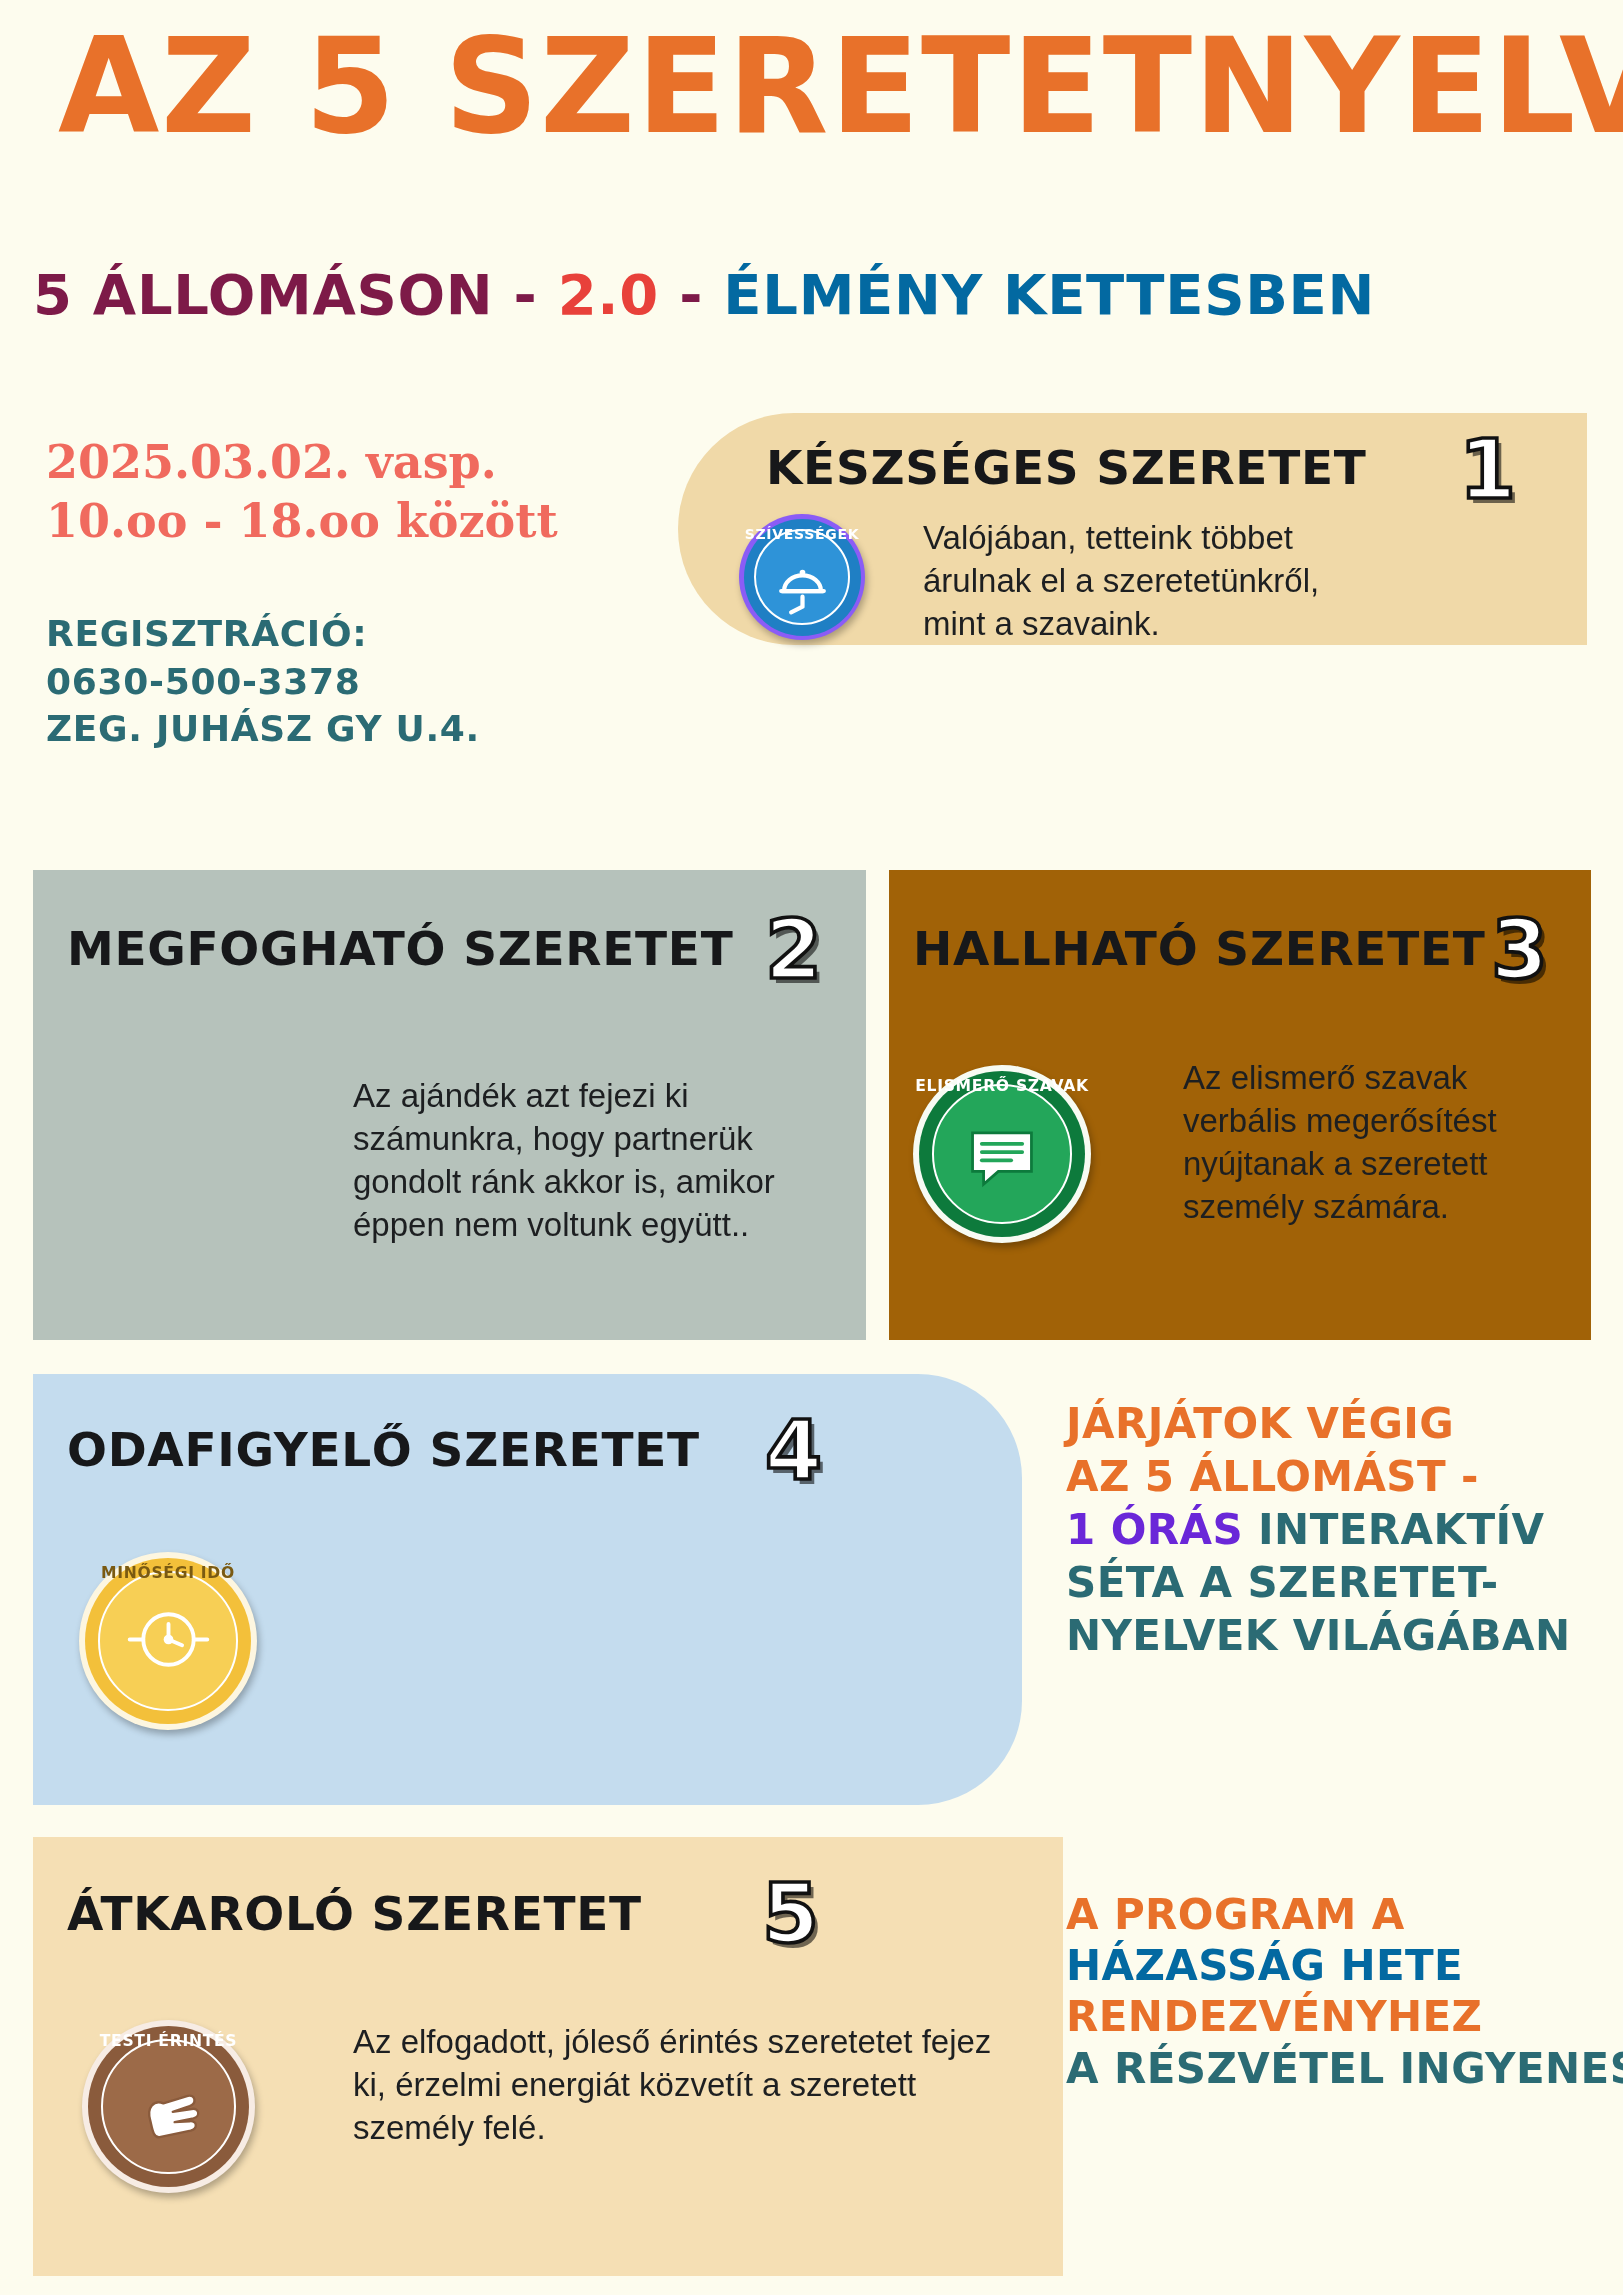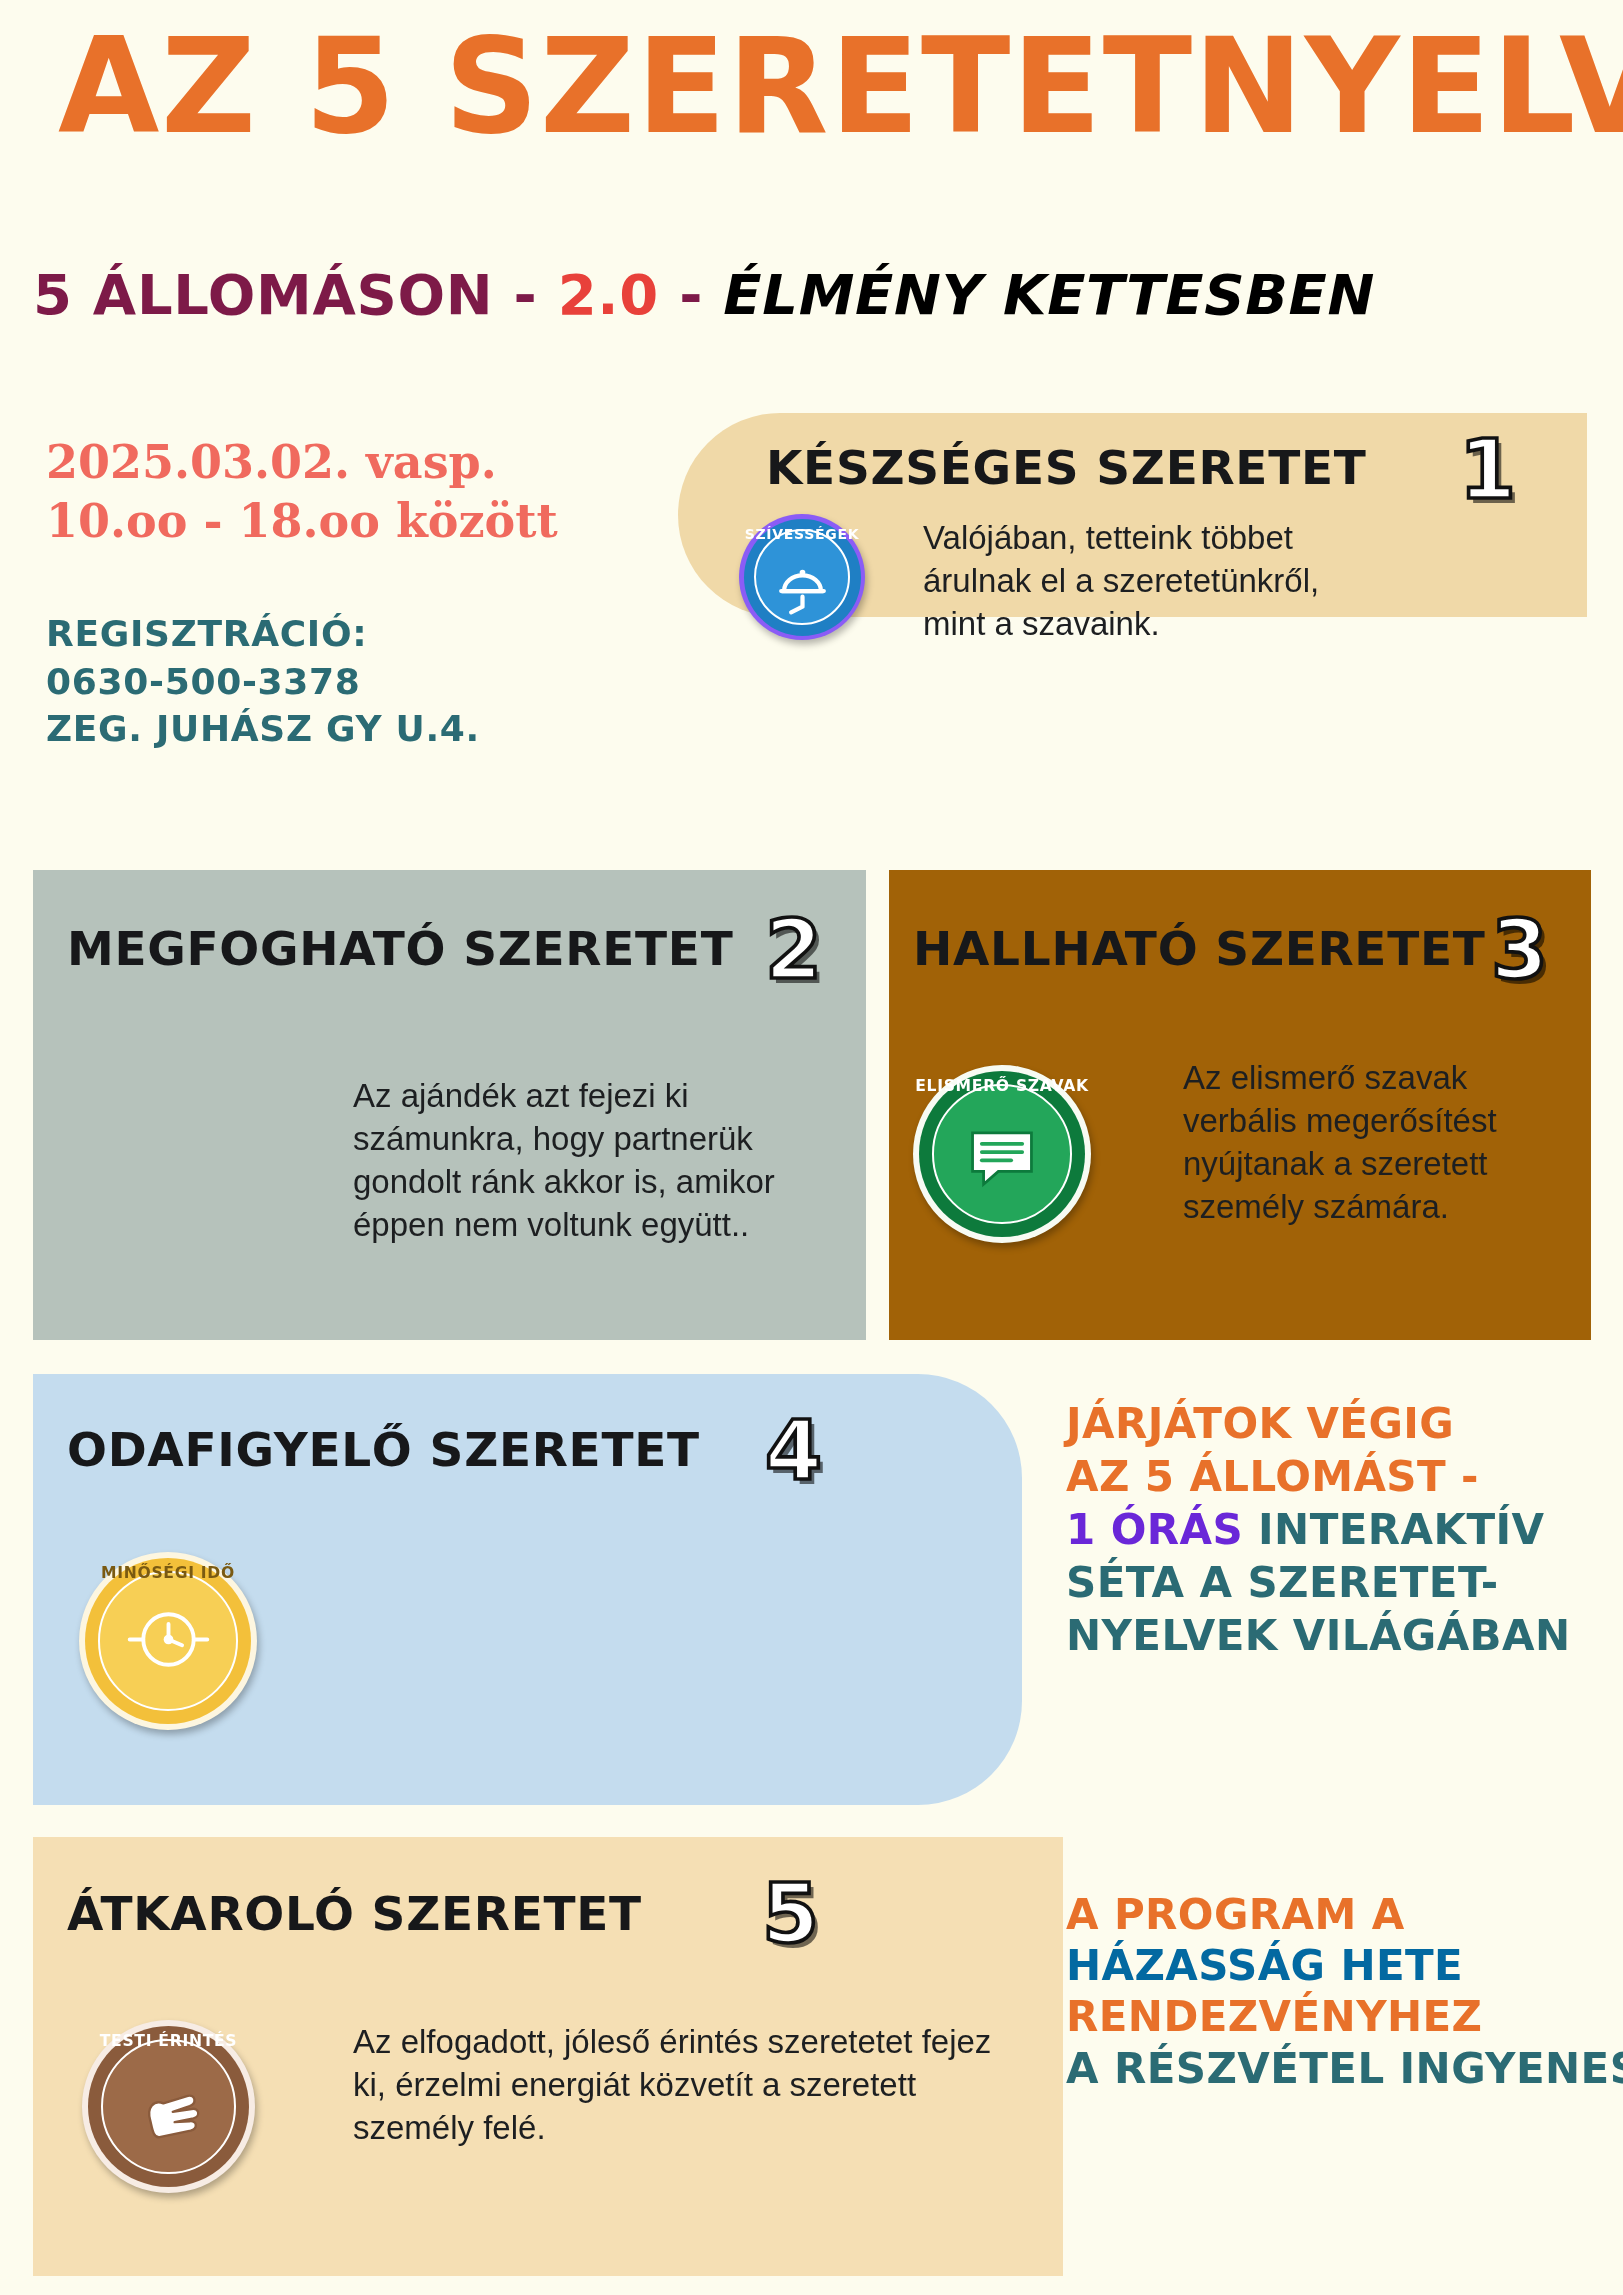--- a/index.html
+++ b/index.html
@@ -35,21 +35,21 @@
     top: 262px;
     width: 1562px;
     font-family: "DejaVu Sans", sans-serif;
     font-weight: bold;
     font-size: 56px;
     letter-spacing: 0.7px;
     white-space: nowrap;
   }
   .sub-a { color: #7d1a48; }
   .sub-b { color: #e8413a; }
-  .sub-c { color: #000000; font-style: italic; }
+  .sub-c { color: #0369a1; }
 
   
   .date-block {
     position: absolute;
     left: 46px;
     top: 433px;
     width: 669px;
     font-family: "DejaVu Serif", serif;
     font-weight: bold;
     font-size: 46px;
@@ -124,21 +124,21 @@
     font-weight: bold;
     font-size: 14px;
     letter-spacing: 0.7px;
   }
 
   
   #card1 {
     left: 678px;
     top: 413px;
     width: 909px;
-    height: 204px;
+    height: 232px;
     background: #f0d9a8;
     border-radius: 119px 0 0 119px;
   }
   
   #card2 {
     left: 33px;
     top: 870px;
     width: 833px;
     height: 470px;
     background: #b6c2bb;

